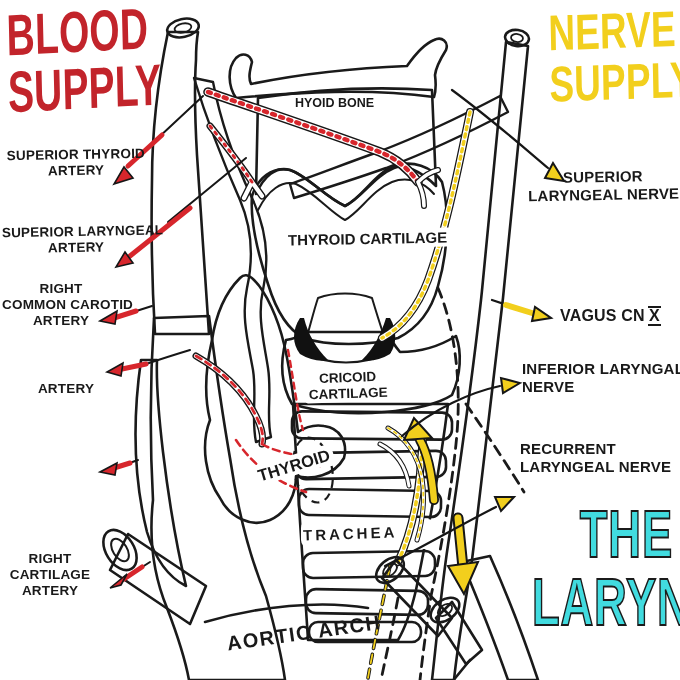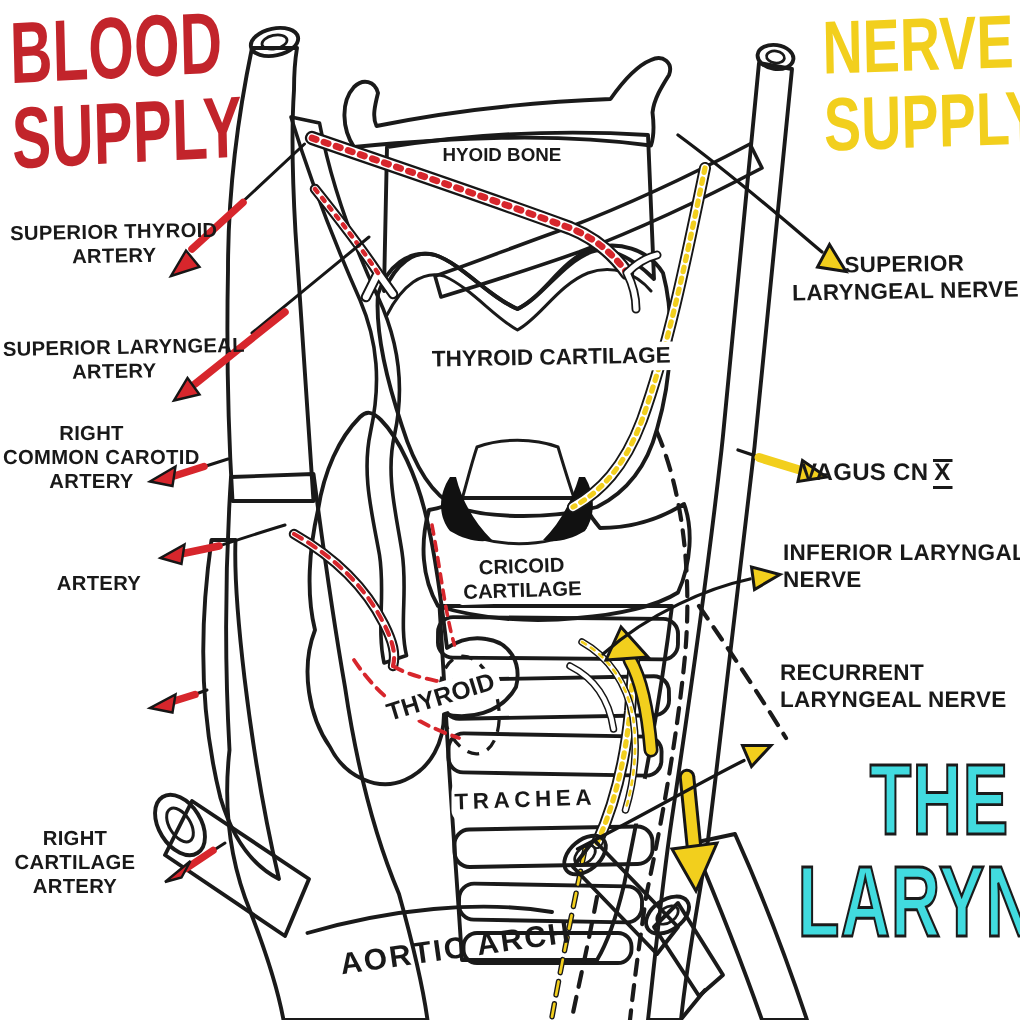--- a/index.html
+++ b/index.html
@@ -282,21 +282,21 @@
 <div class="lbl a-lbl" style="left:2px;top:551px;width:96px">
   <div>RIGHT</div>
       <div>CARTILAGE</div>
       <div>ARTERY</div>
 </div>
 
 <div class="lbl n-lbl" style="left:528px;top:168px;width:150px;text-align:center;transform:rotate(-1deg)">
   <div>SUPERIOR</div>
       <div>LARYNGEAL NERVE</div>
 </div>
-<div class="lbl n-lbl" style="left:534px;top:306px;width:120px;font-size:16px">
+<div class="lbl n-lbl" style="left:560px;top:306px;width:120px;font-size:16px">
   <div><span>VAGUS CN</span><span class="roman-x">X</span></div>
 </div>
 <div class="lbl n-lbl" style="left:522px;top:360px;width:160px">
   <div>INFERIOR LARYNGAL</div>
       <div>NERVE</div>
 </div>
 <div class="lbl n-lbl" style="left:520px;top:440px;width:152px">
   <div>RECURRENT</div>
       <div>LARYNGEAL NERVE</div>
 </div>

